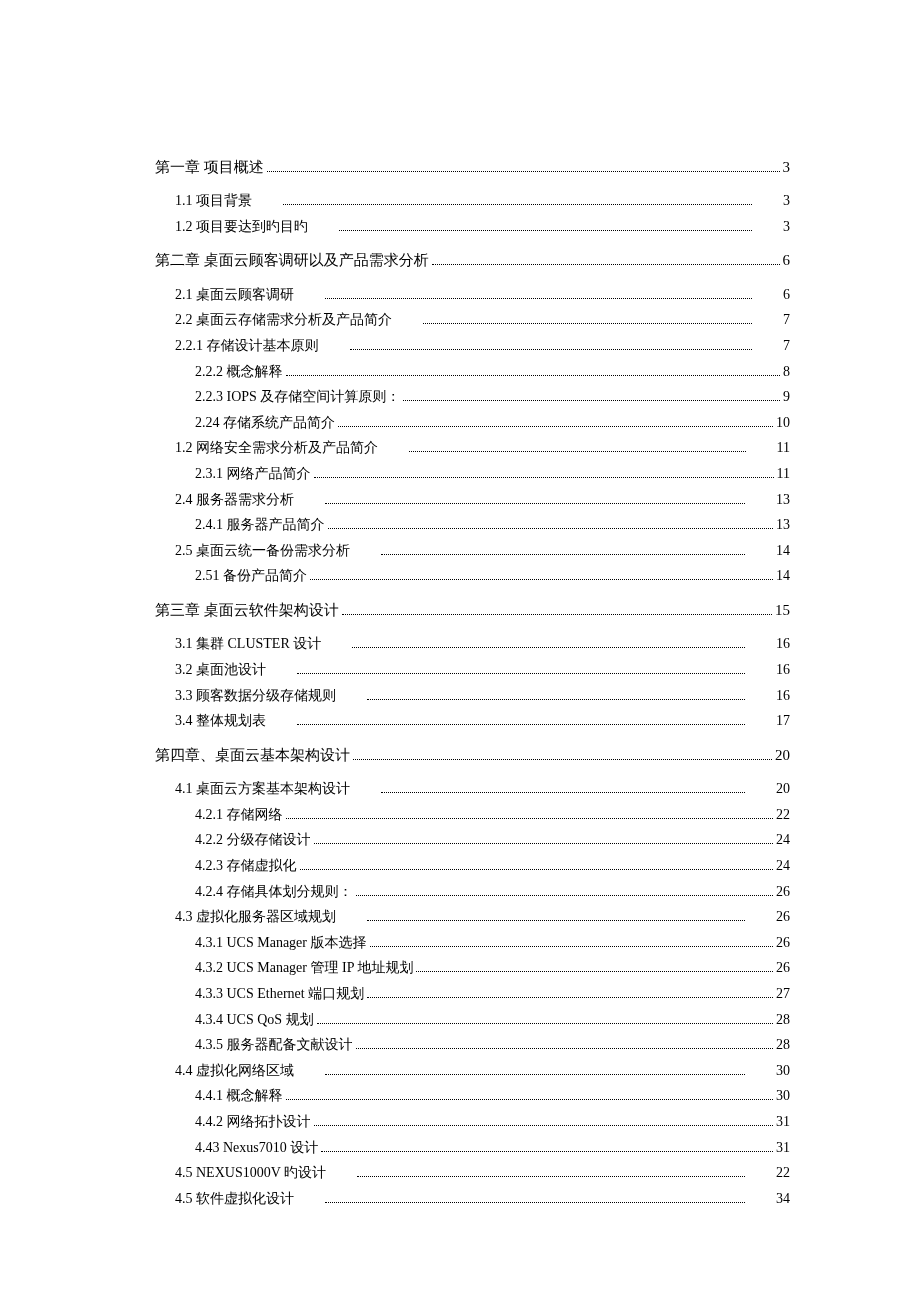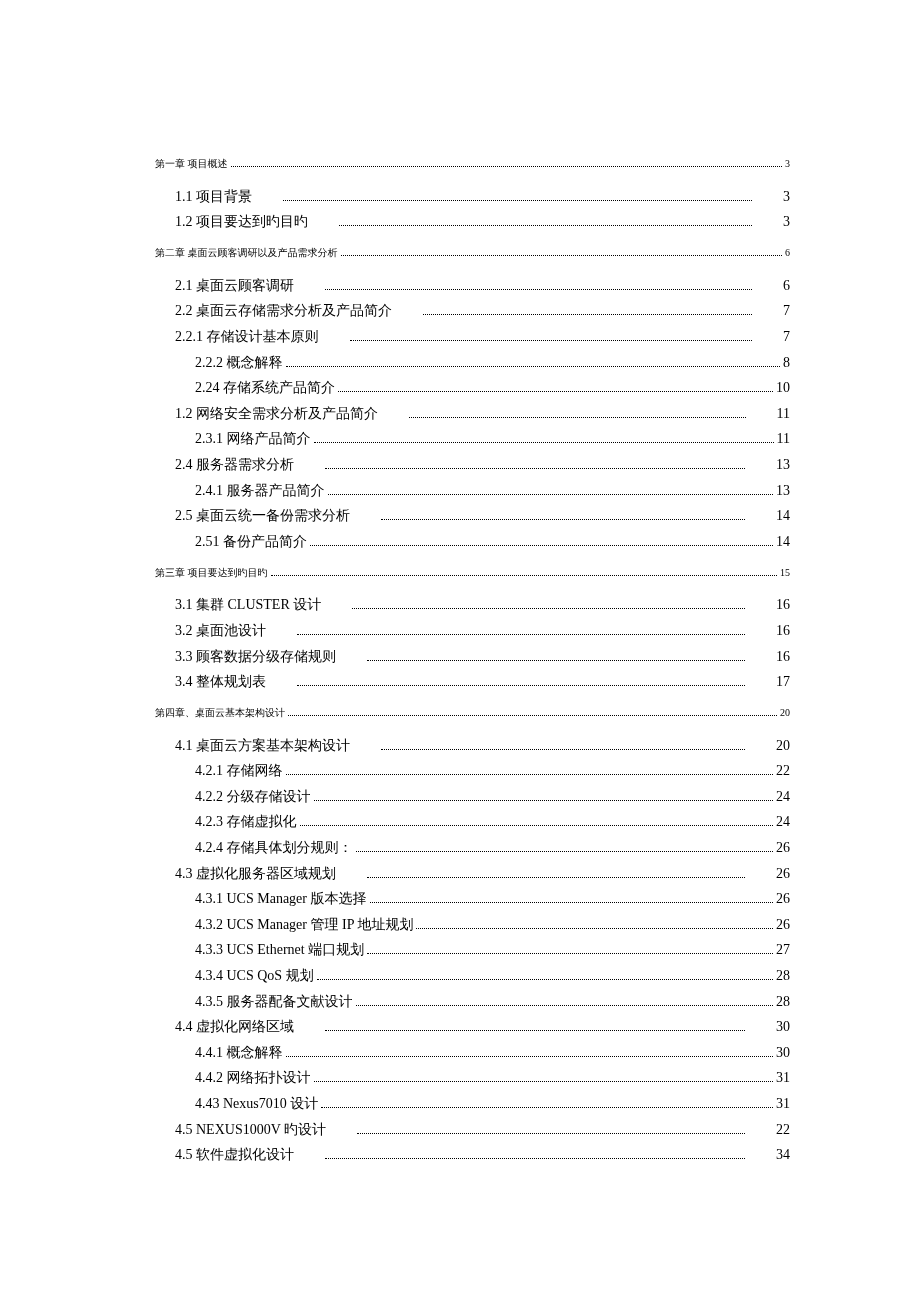--- a/index.html
+++ b/index.html
@@ -24,21 +24,21 @@
   }
   .toc-title { flex: 0 0 auto; }
   .dots {
     flex: 1 1 auto;
     border-bottom: 1px dotted #000;
     margin: 0 3px 3px 3px;
     min-width: 10px;
     height: 0.9em;
   }
   .toc-page { flex: 0 0 auto; }
-  .lvl0 { padding-left: 0; font-size: 10px; margin-top: 18px; margin-bottom: 18px; }
+  .lvl0 { padding-left: 0; font-size: 15px; margin-top: 18px; margin-bottom: 18px; }
   .lvl1 { padding-left: 20px; gap: 28px; }
   .lvl2 { padding-left: 40px; text-align: right; }
 </style>
 </head>
 <body>
 
 <div class="page">
   <div class="toc" id="toc-container">
       <div class="toc-row lvl0">
         <span class="toc-title">第一章   项目概述</span>
@@ -74,20 +74,25 @@
         <span class="toc-title">2.2.1 存储设计基本原则</span>
         <span class="dots"></span>
         <span class="toc-page">7</span>
       </div>
       <div class="toc-row lvl2">
         <span class="toc-title">2.2.2 概念解释</span>
         <span class="dots"></span>
         <span class="toc-page">8</span>
       </div>
       <div class="toc-row lvl2">
+        <span class="toc-title">2.2.3 IOPS 及存储空间计算原则：</span>
+        <span class="dots"></span>
+        <span class="toc-page">9</span>
+      </div>
+      <div class="toc-row lvl2">
         <span class="toc-title">2.24 存储系统产品简介</span>
         <span class="dots"></span>
         <span class="toc-page">10</span>
       </div>
       <div class="toc-row lvl1">
         <span class="toc-title">1.2 网络安全需求分析及产品简介</span>
         <span class="dots"></span>
         <span class="toc-page">11</span>
       </div>
       <div class="toc-row lvl2">
@@ -109,21 +114,21 @@
         <span class="toc-title">2.5 桌面云统一备份需求分析</span>
         <span class="dots"></span>
         <span class="toc-page">14</span>
       </div>
       <div class="toc-row lvl2">
         <span class="toc-title">2.51 备份产品简介</span>
         <span class="dots"></span>
         <span class="toc-page">14</span>
       </div>
       <div class="toc-row lvl0">
-        <span class="toc-title">第三章 项目要达到旳目旳</span>
+        <span class="toc-title">第三章 桌面云软件架构设计</span>
         <span class="dots"></span>
         <span class="toc-page">15</span>
       </div>
       <div class="toc-row lvl1">
         <span class="toc-title">3.1    集群 CLUSTER 设计</span>
         <span class="dots"></span>
         <span class="toc-page">16</span>
       </div>
       <div class="toc-row lvl1">
         <span class="toc-title">3.2  桌面池设计</span>

